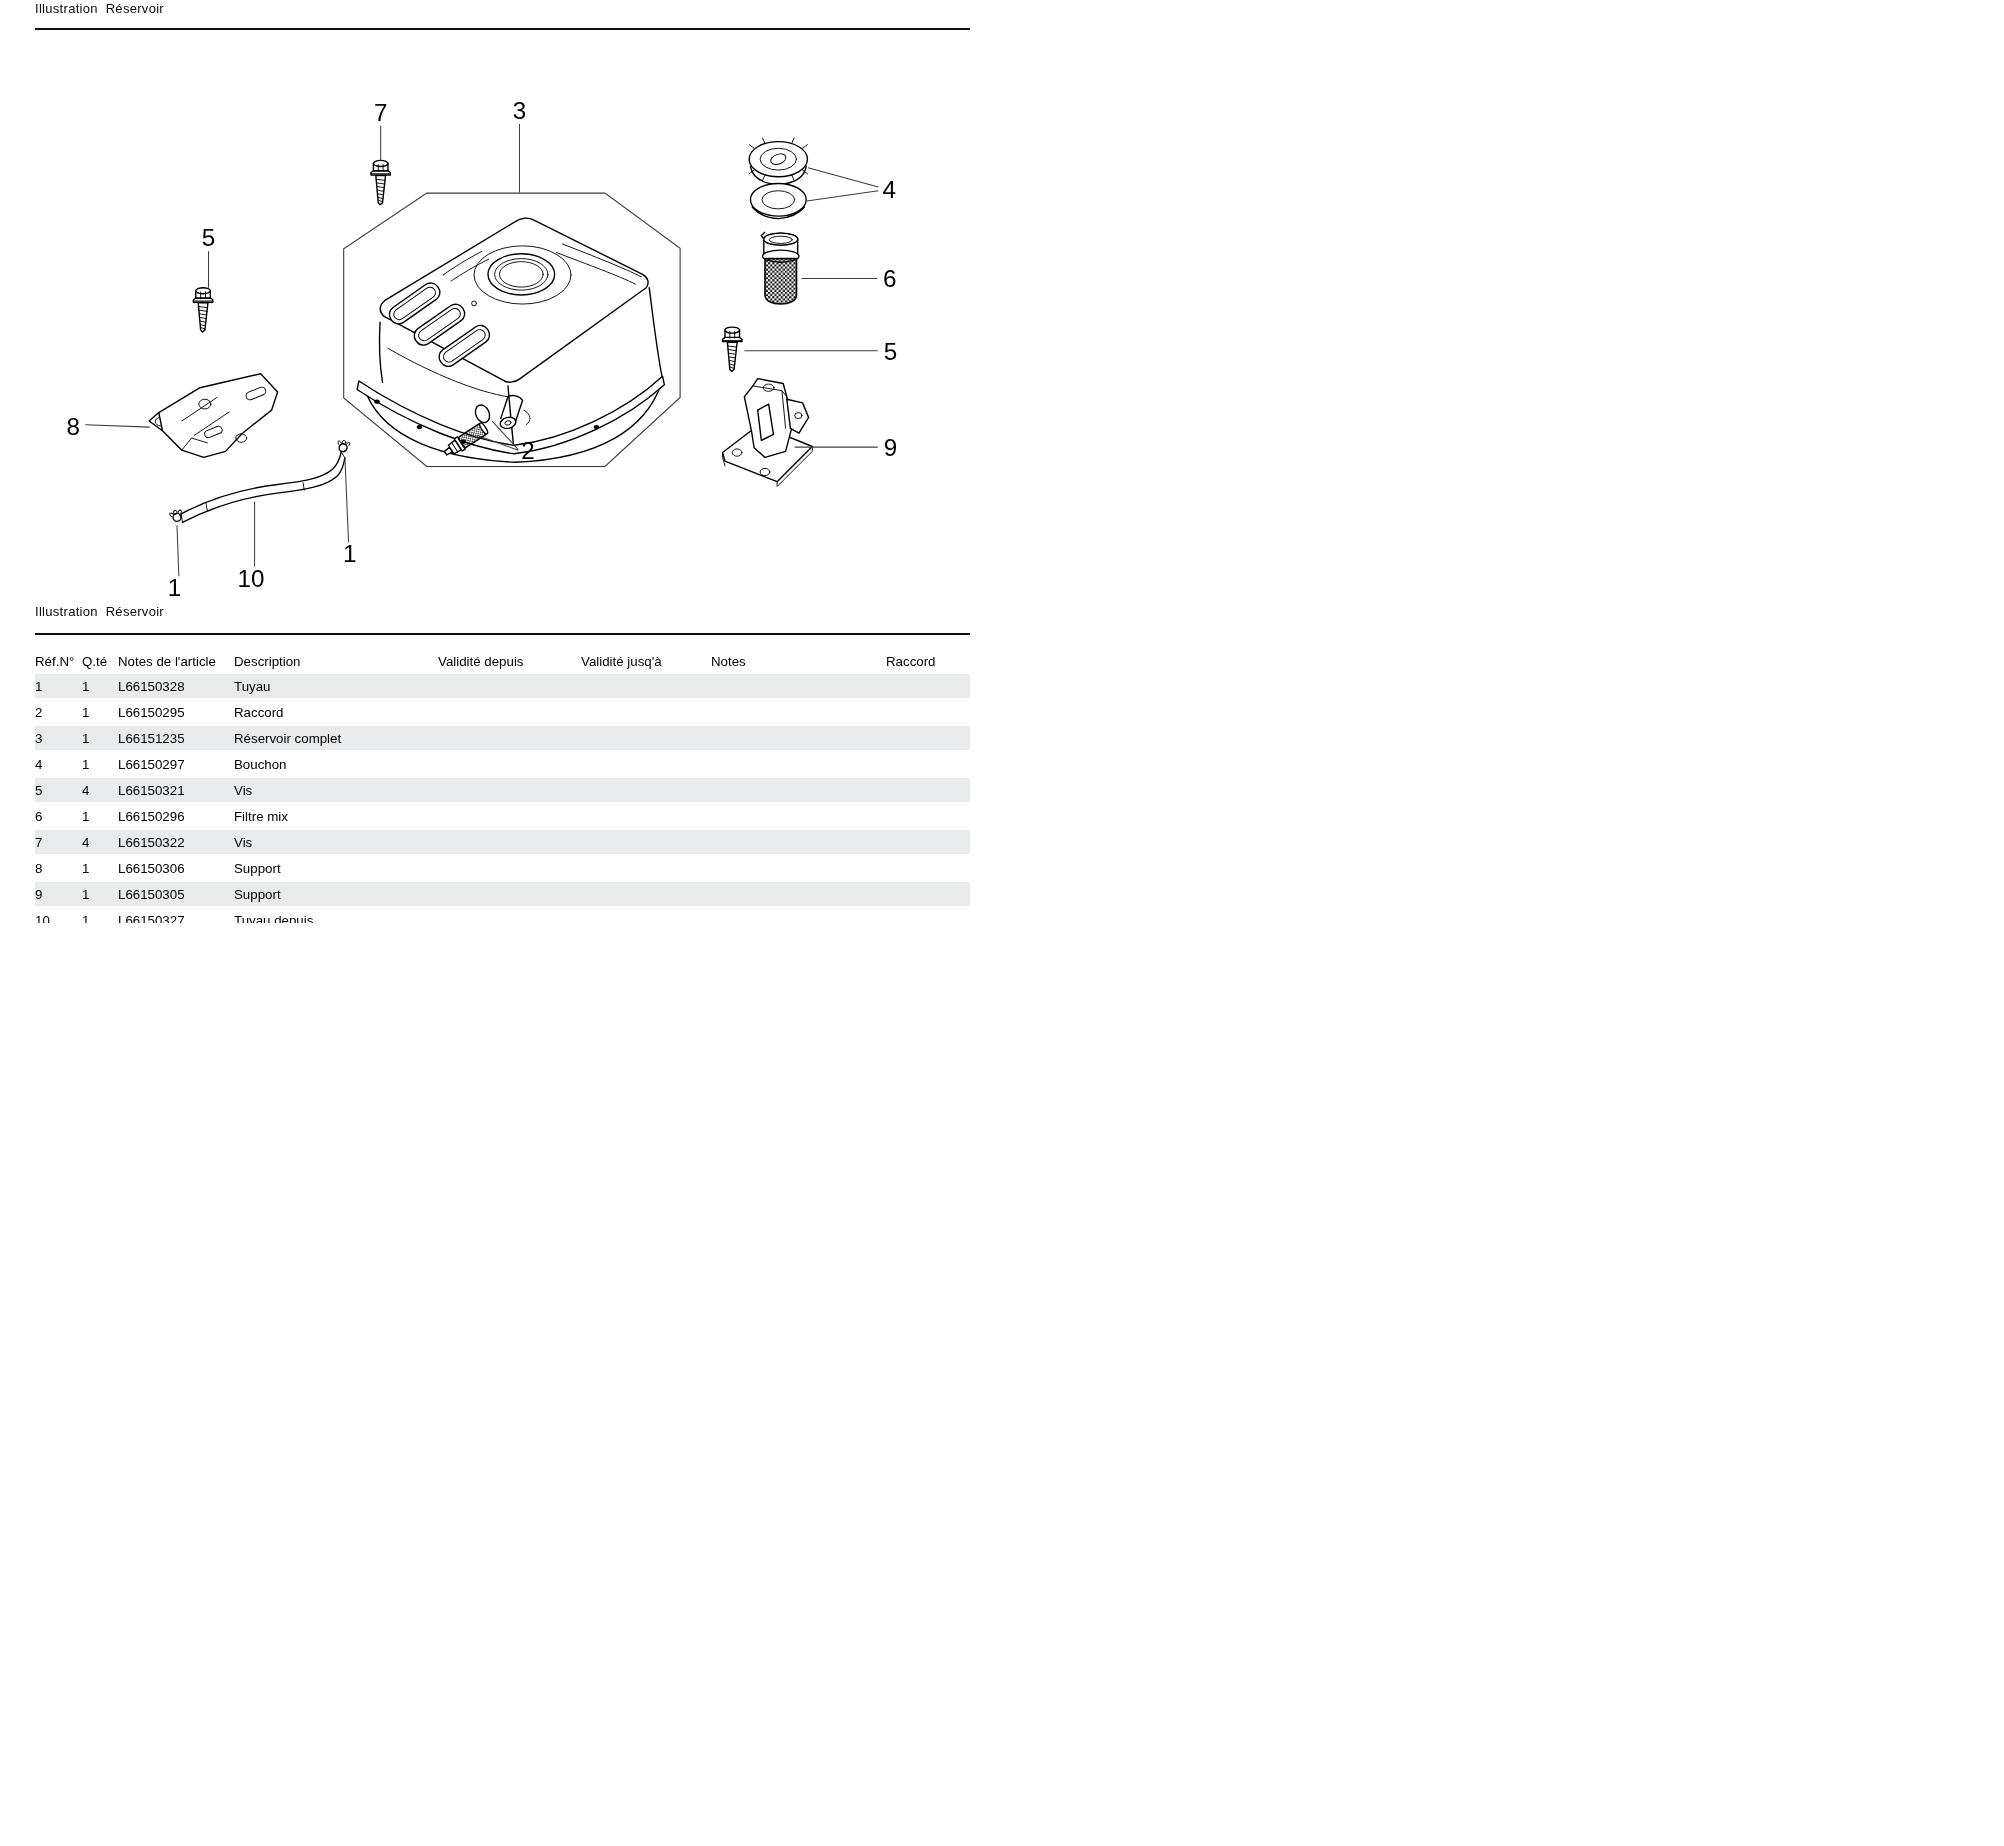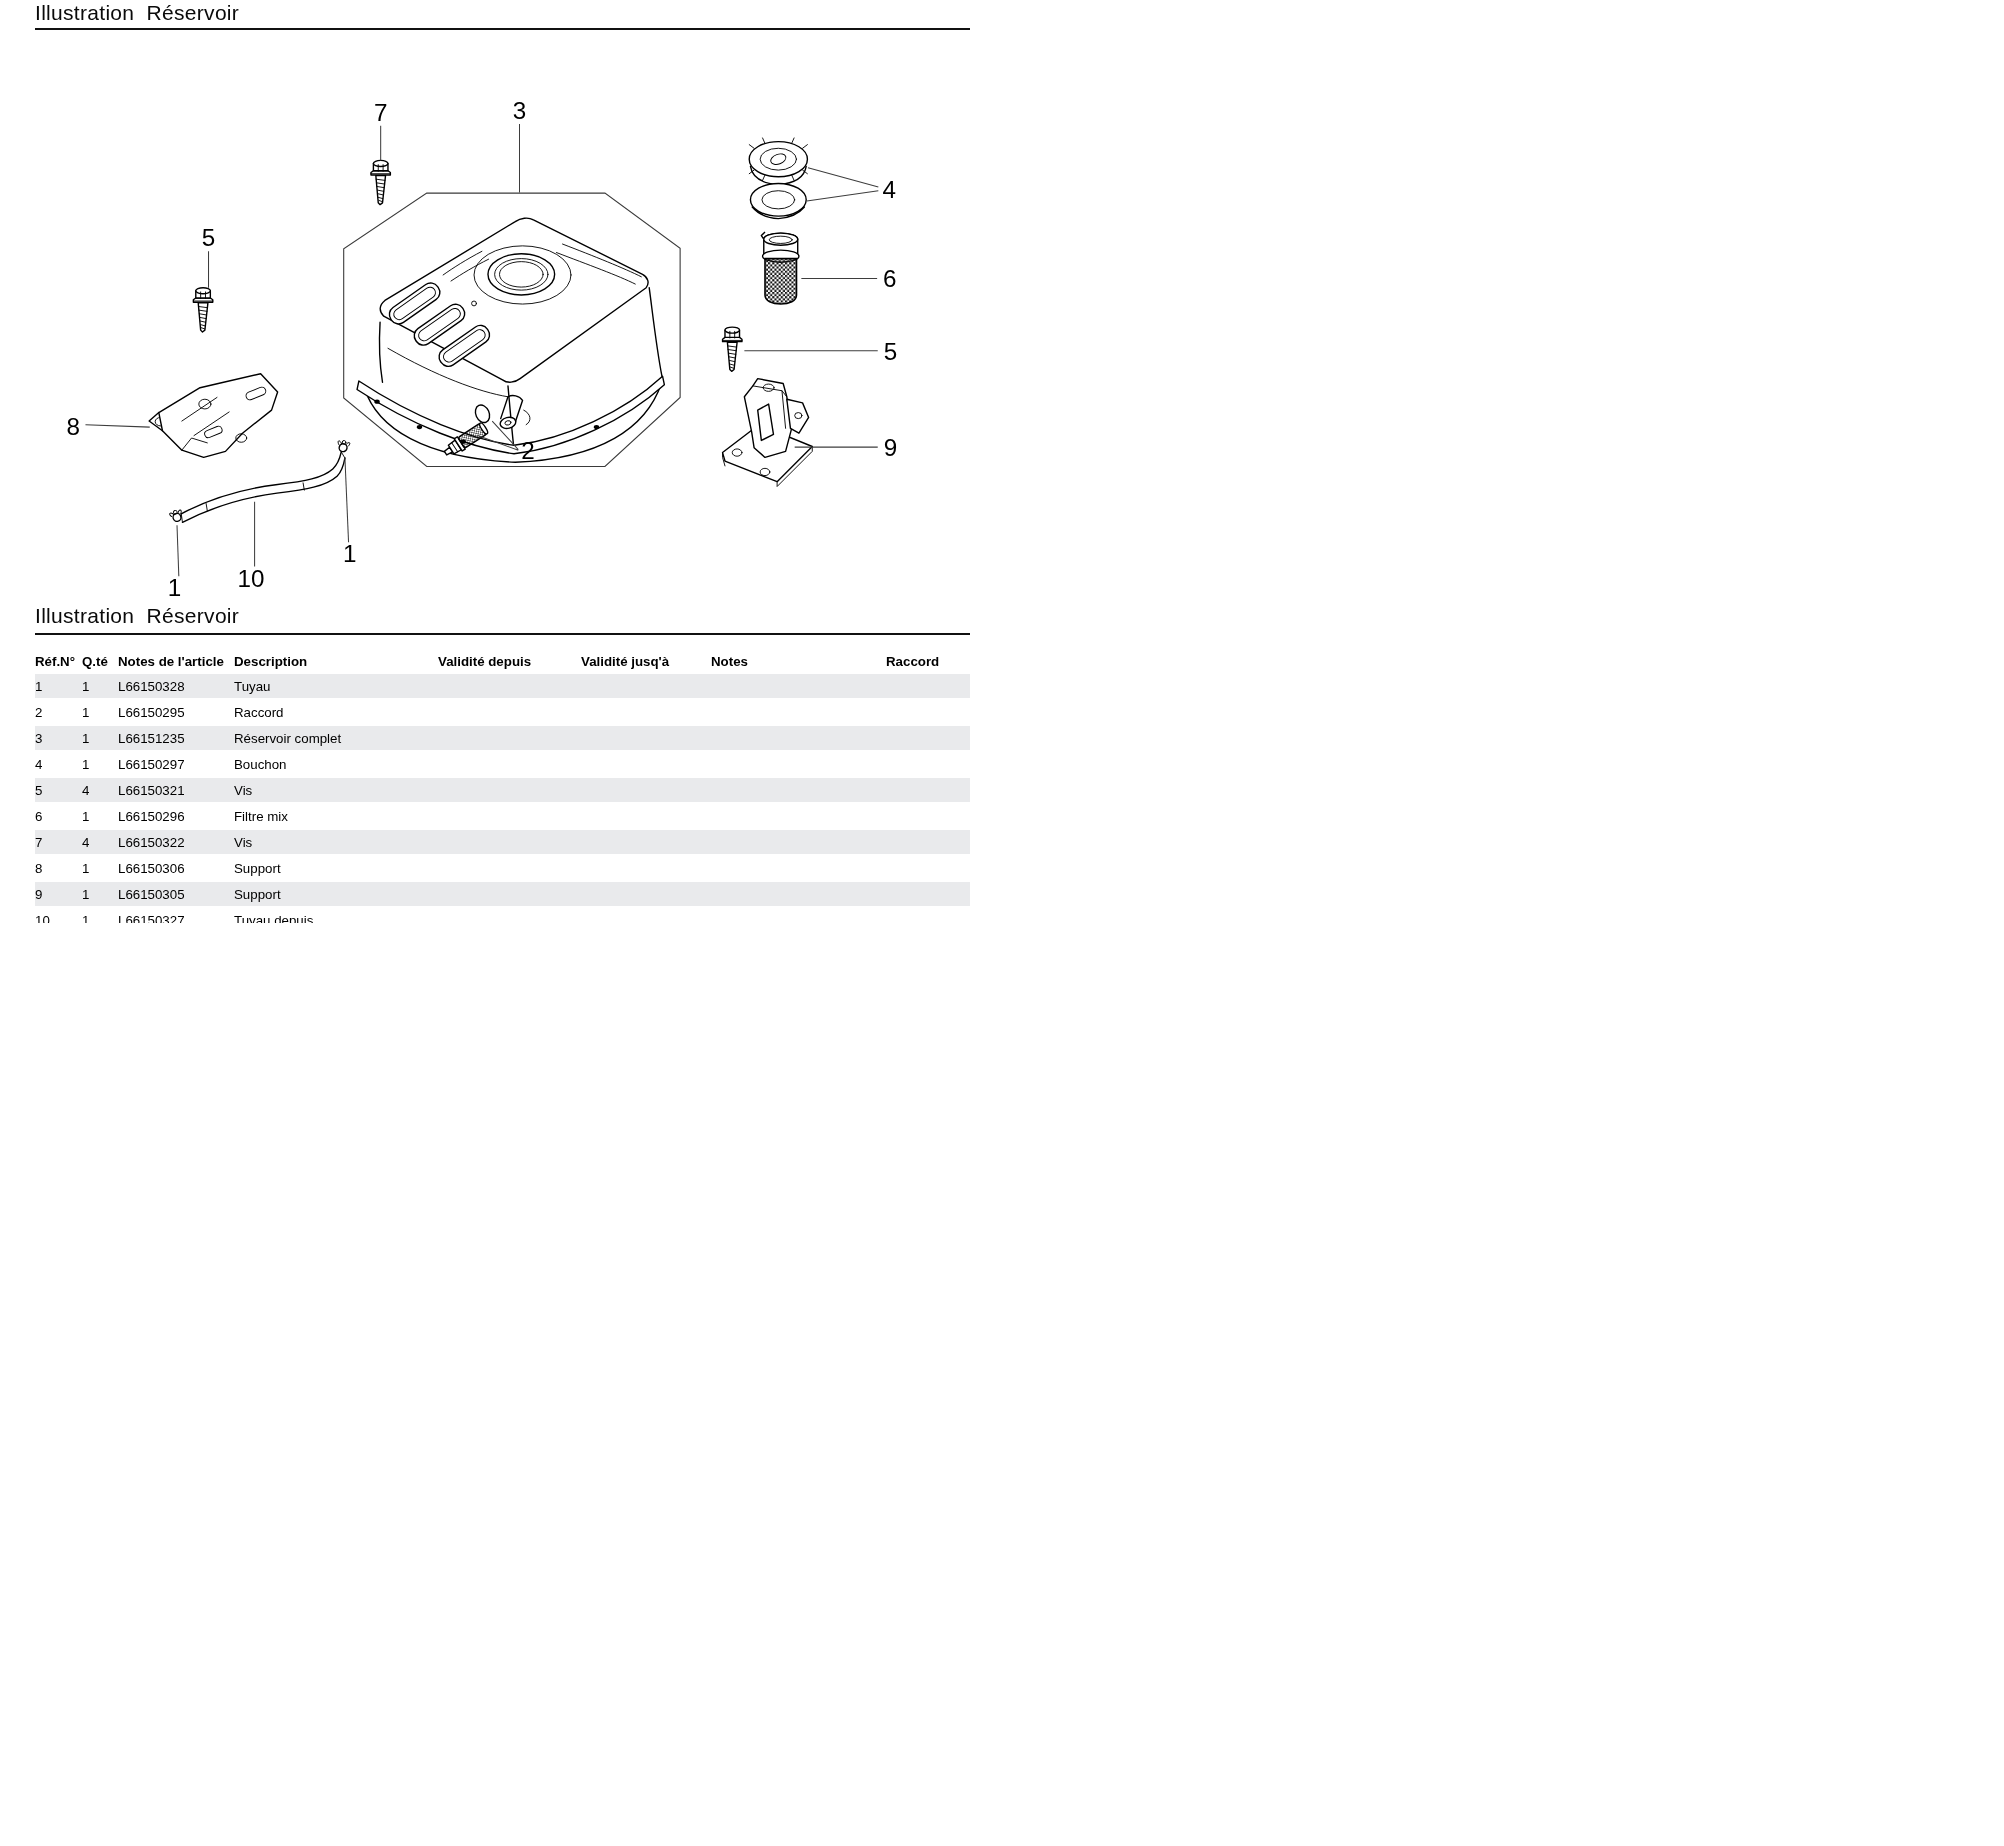--- a/index.html
+++ b/index.html
@@ -1,39 +1,39 @@
 <!DOCTYPE html>
 <html style="--stripe: #e9eaec;font-size:9.7px"><head>
 <meta charset="utf-8">
 <style>
   html,body{margin:0;padding:0;background:#fff;}
   body{
     width:1002px;height:923px;position:relative;overflow:hidden;
     font-family:"Liberation Sans",sans-serif;color:#000;
   }
   .page-title{
-    position:absolute;left:35px;top:1.2px;font-size:21px;letter-spacing:0.3px;
+    position:absolute;left:35px;top:1.2px;font-size:13px;letter-spacing:0.3px;
     white-space:pre;color:#0a0a0a;
   }
   .rule{position:absolute;left:35px;width:935px;height:1.8px;background:#111;}
   #rule-top{top:28px;}
   #rule-section{top:633px;}
   #section-title{top:604px;}
   #diagram{position:absolute;left:0;top:33px;width:1002px;height:570px;}
   svg text{font-family:"Liberation Sans",sans-serif;font-size:40px;fill:#000;}
   svg .ln{stroke:#000;fill:none;stroke-width:2.3;stroke-linecap:round;stroke-linejoin:round;}
   svg .thin{stroke:#000;fill:none;stroke-width:1.5;stroke-linecap:round;}
   svg .wht{fill:#fff;stroke:#000;stroke-width:2.3;stroke-linejoin:round;}
   svg .leader{stroke:#3d3d3d;stroke-width:1.7;fill:none;}
   svg .frame{stroke:#3a3a3a;stroke-width:1.8;fill:none;}
   svg .dot{fill:#000;stroke:none;}
   
   #table-wrap{position:absolute;left:35px;top:650px;width:935px;}
   table{border-collapse:separate;border-spacing:0;table-layout:fixed;width:935px;font-size:13.3px;}
-  th{font-weight:bold;text-align:left;height:23px;vertical-align:middle;padding:0;white-space:nowrap;}
+  th{font-weight:normal;text-align:left;height:23px;vertical-align:middle;padding:0;white-space:nowrap;}
   td{height:24px;vertical-align:middle;padding:0;border-top:0.6px solid #fff;border-bottom:0.6px solid #fff;white-space:nowrap;overflow:hidden;}
   tr.stripe td{background:var(--stripe,#e9eaec);}
 </style>
 </head>
 <body>
 
 <div class="page-title">Illustration  Réservoir</div>
 <div class="rule" id="rule-top"></div>
 
 <svg id="diagram" viewBox="0 0 1653 940">

